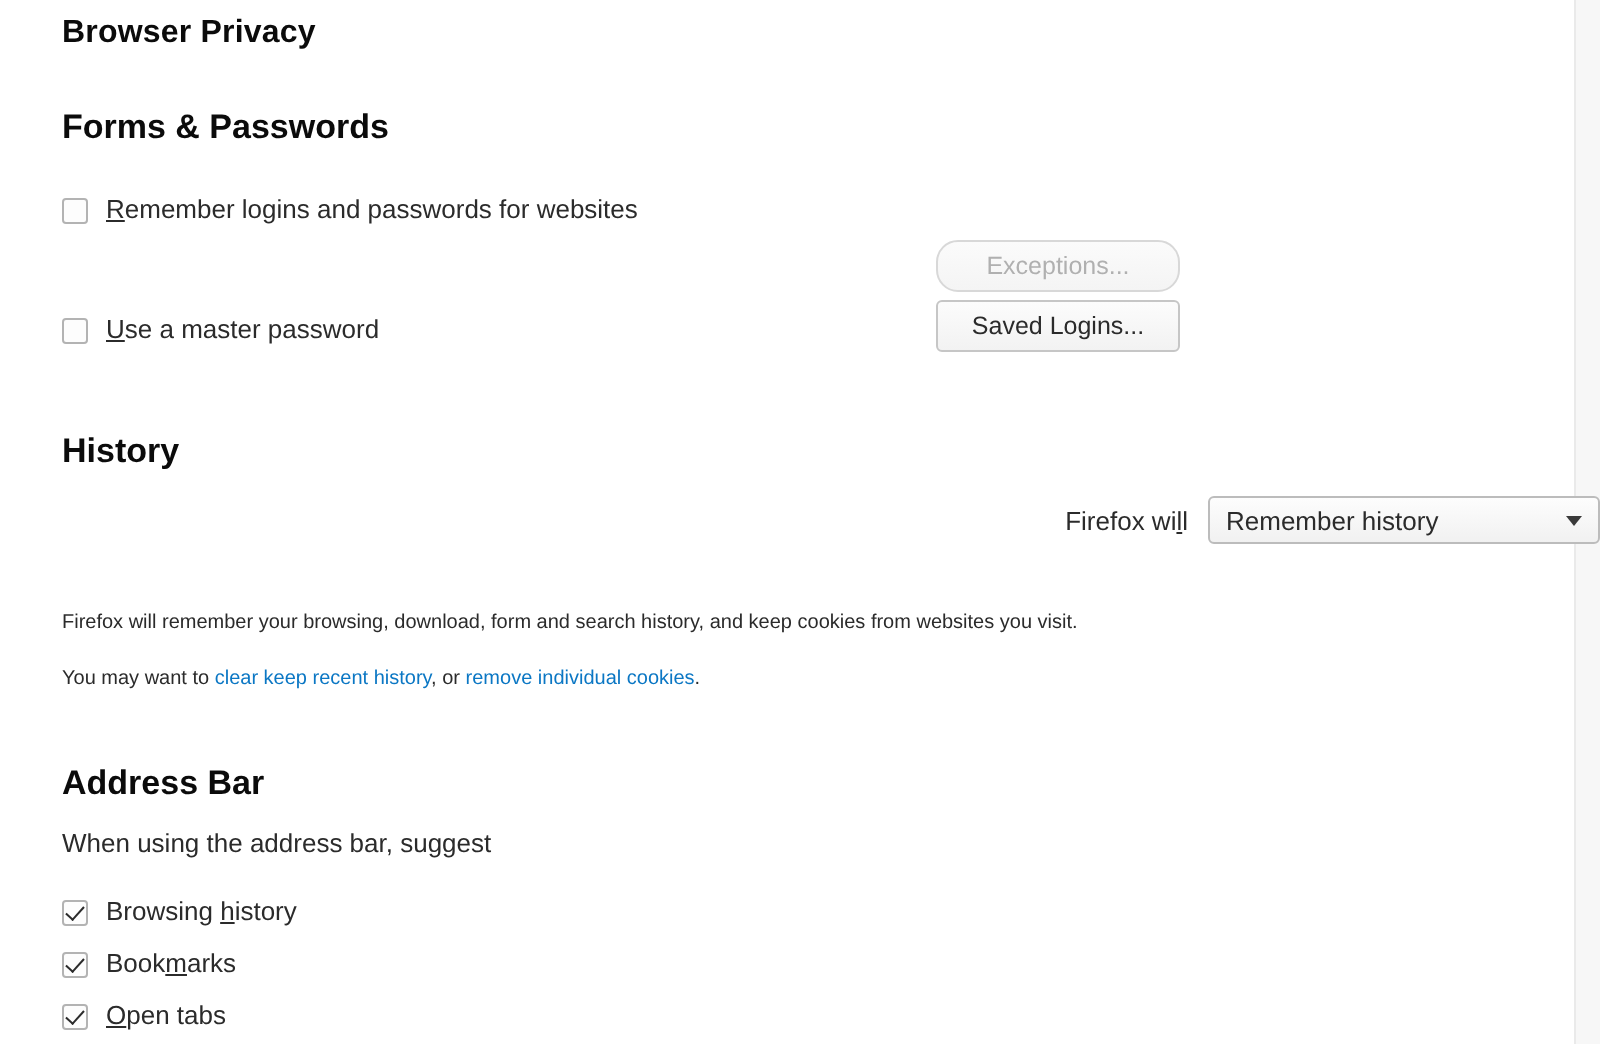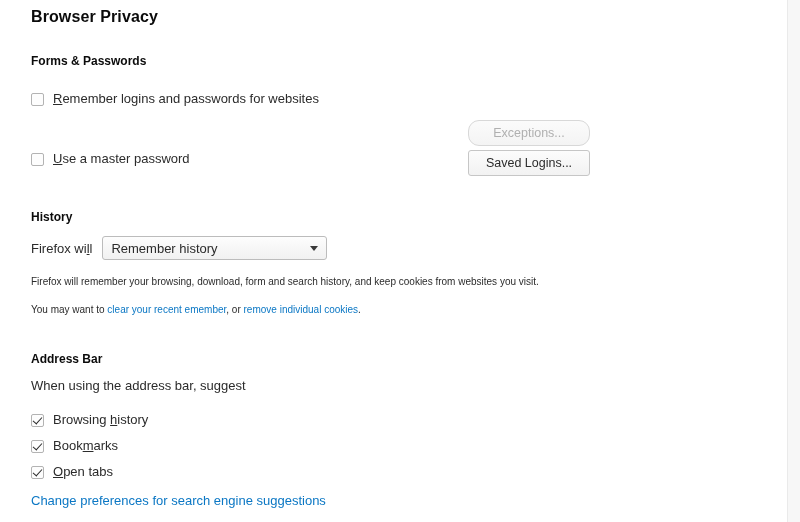--- a/index.html
+++ b/index.html
@@ -37,21 +37,21 @@
     box-sizing: border-box;
   }
   .page-title {
     font-size: 16px;
     font-weight: bold;
     color: #0b0b0b;
     margin: 0 0 28px 0;
     letter-spacing: 0.1px;
   }
   .section-title {
-    font-size: 12px;
+    font-size: 17px;
     font-weight: bold;
     color: #0b0b0b;
     margin: 0 0 12px 0;
   }
   .section {
     margin-bottom: 24px;
     position: relative;
   }
   .checkbox-row {
     display: flex;
@@ -125,30 +125,31 @@
   }
   .btn-change-master {
     position: absolute;
     left: 410px;
     top: 126px;
     width: 148px;
   }
   .history-row {
     display: flex;
     align-items: center;
-    margin-bottom: 10px;
+    margin-bottom: 28px;
+    justify-content: flex-end;
   }
   .history-label {
     font-size: 13px;
     color: #2b2b2b;
     margin-right: 10px;
   }
   .select {
     position: relative;
-    width: 225px;
+    width: 196px;
     height: 24px;
     border: 1px solid #bcbcbc;
     border-radius: 3px;
     background: linear-gradient(to bottom, #fdfdfd 0%, #f1f1f1 100%);
     box-sizing: border-box;
     display: flex;
     align-items: center;
     padding: 0 8px;
     font-size: 13px;
     color: #2b2b2b;
@@ -227,21 +228,21 @@
           <span class="arrow"></span>
         </div>
       </div>
 
       <p class="para">
         <span>Firefox will remember your browsing, download, form and search history, and keep cookies from websites</span>
         <span>you visit.</span>
       </p>
 
       <p class="para">
-        <span>You may want to </span><a class="link">clear your recent emember</a><span>, or </span><a class="link">remove individual cookies</a><span>.</span>
+        <span>You may want to </span><a class="link">clear keep recent history</a><span>, or </span><a class="link">remove individual cookies</a><span>.</span>
       </p>
     </div>
 
     <div class="section" id="address-bar-section">
       <h2 class="section-title">Address Bar</h2>
 
       <div class="suggest-label">When using the address bar, suggest</div>
 
       <div class="checkbox-row">
         <span class="checkbox checked"></span>

